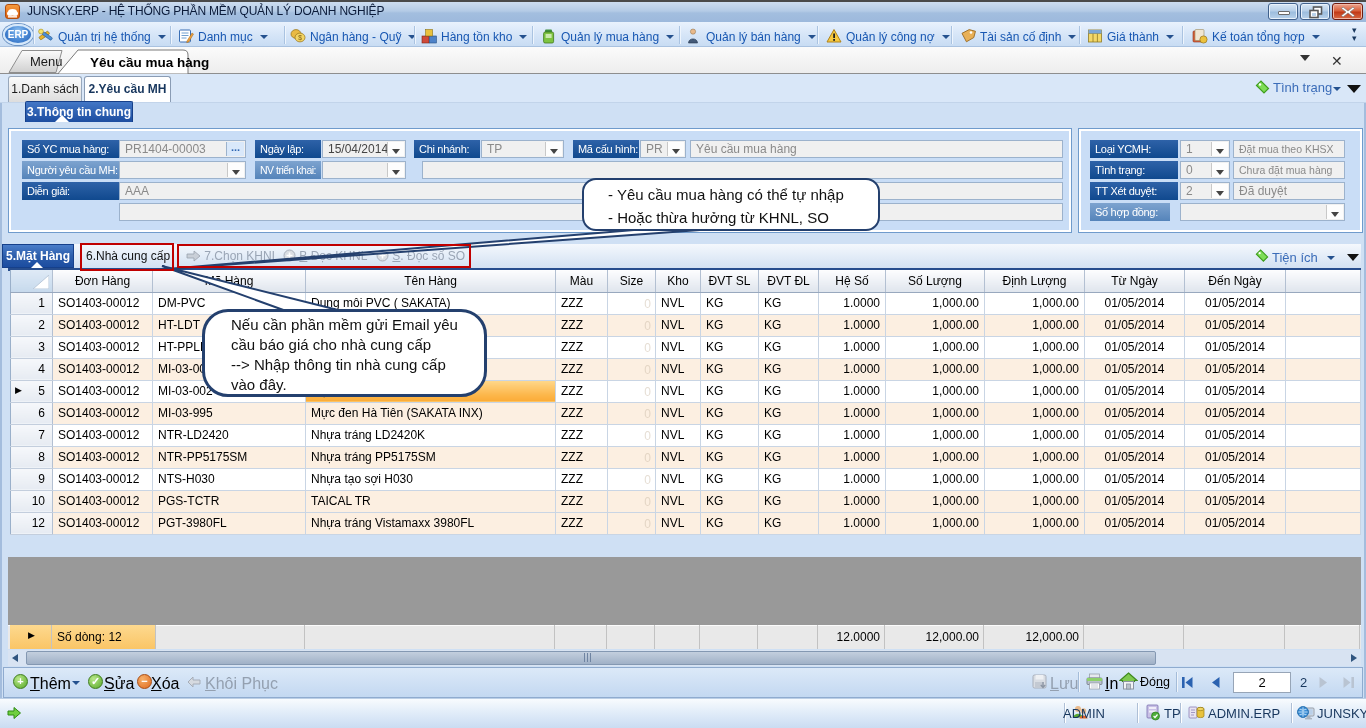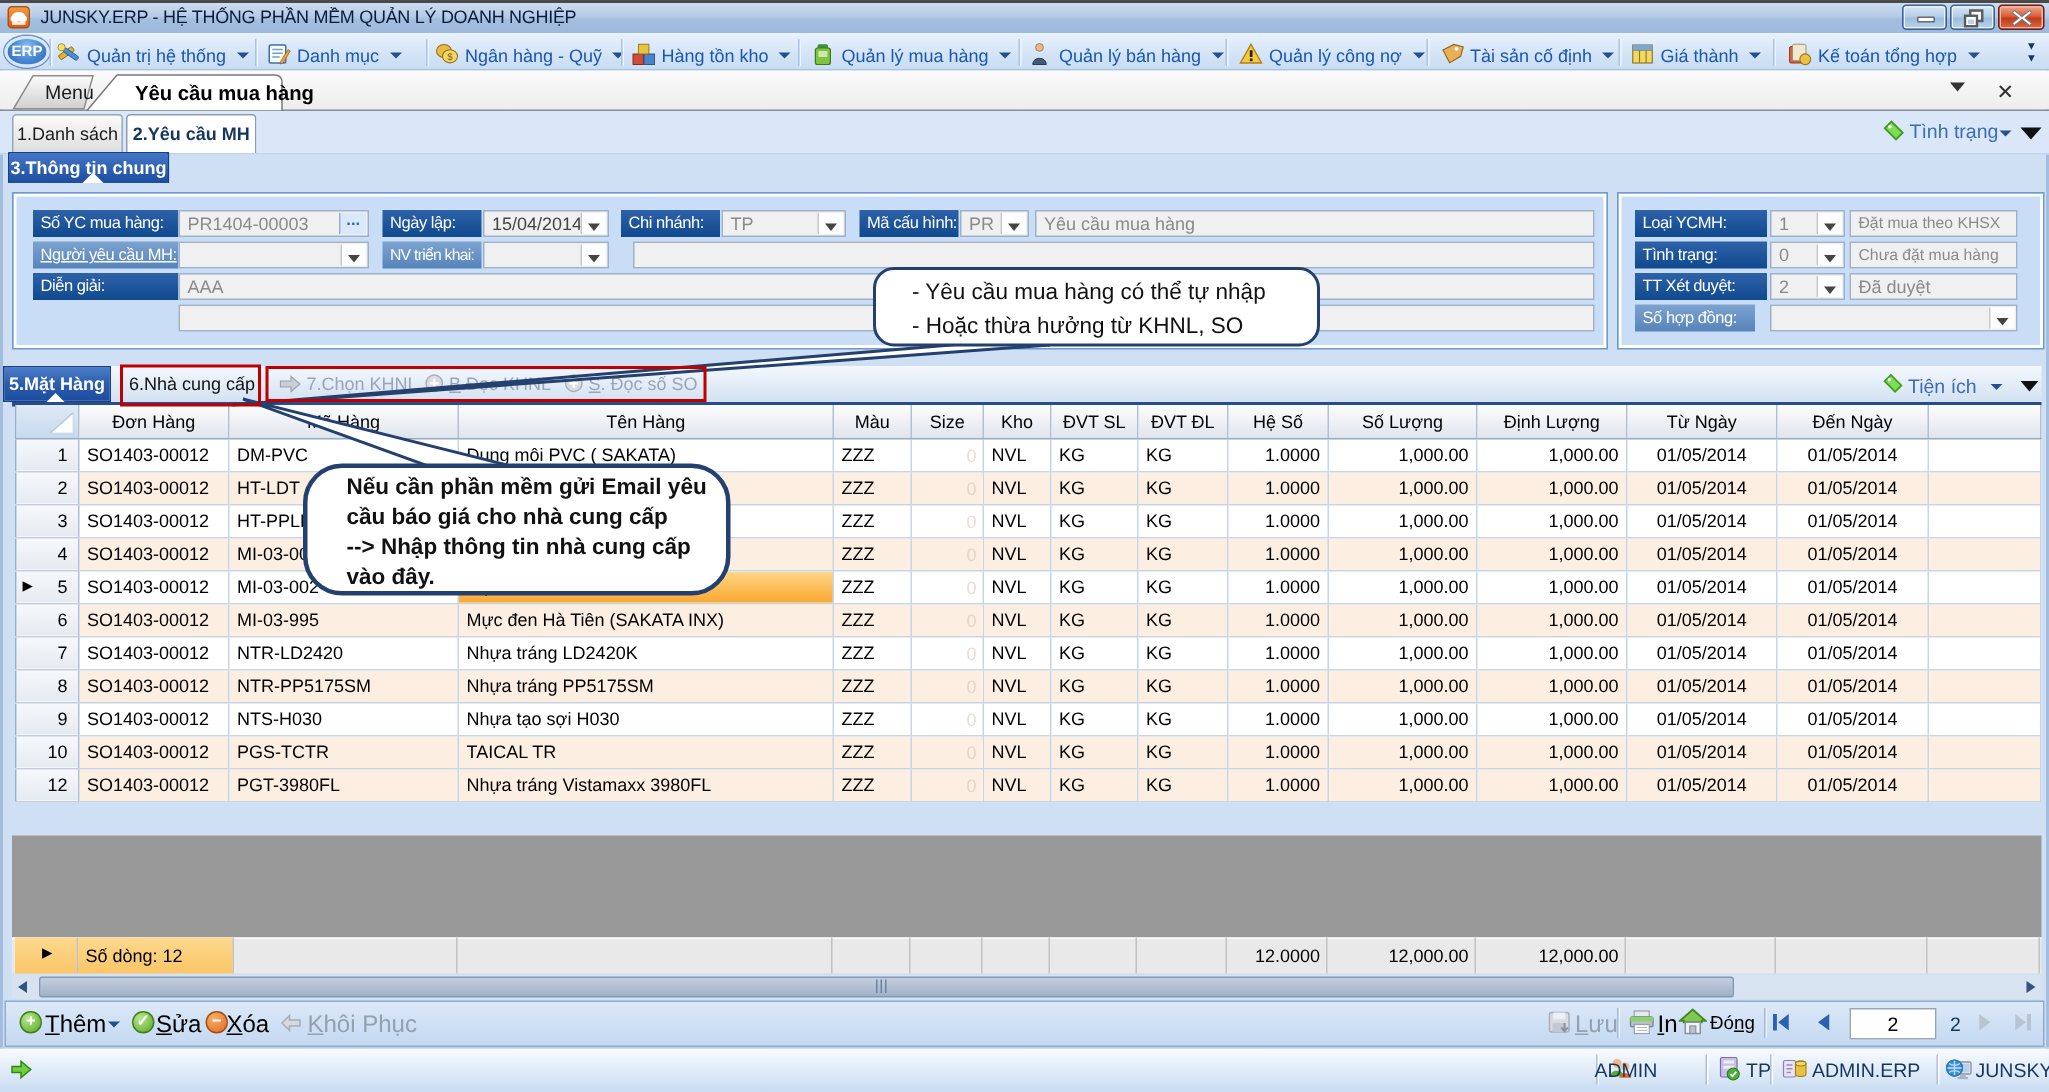--- a/index.html
+++ b/index.html
@@ -29,21 +29,21 @@
 .msep{top:26px;width:1px;height:18px;background:#aac3e1;box-shadow:1px 0 0 #eef5fd;}
 .mico{position:relative;display:inline-block;width:16px;height:16px;margin-right:4px;vertical-align:-3px;}
 
 #doctabs{left:0;top:47px;width:1366px;height:27px;background:linear-gradient(#fbfbfb,#ededed);border-bottom:1px solid #8e8e8e;}
 
 #subtabs{left:0;top:74px;width:1366px;height:29px;background:#d9e7f8;border-bottom:1px solid #c2d4ea;}
 .stab{top:76px;height:26px;border:1px solid #98a8bc;border-bottom:none;
  border-radius:3px 3px 0 0;font-size:12px;line-height:24px;text-align:center;}
 
 .sectab{background:linear-gradient(#4377c6,#1c4da0);color:#fff;font-weight:bold;
- font-size:12px;border:1px solid #16408a;border-bottom:none;border-radius:2px 2px 0 0;}
+ font-size:12px;border:1px solid #16408a;border-bottom:none;border-radius:2px 2px 0 0;margin-left:20px;}
 .notch{width:0;height:0;border-left:7px solid transparent;border-right:7px solid transparent;border-bottom:7px solid #fff;}
 
 .panel{background:#c9ddf6;border:1px solid #6f9bcc;box-shadow:inset 0 0 0 2px #ffffff;}
 .lbl{background:linear-gradient(#2e62a8,#10498e);color:#fff;font-size:11px;letter-spacing:-.3px;
  height:18px;line-height:18px;padding-left:5px;}
 .inp{background:#f0f0f0;border:1px solid #9cb2cc;height:18px;line-height:16px;
  font-size:12px;color:#8a8a8a;padding-left:5px;white-space:nowrap;overflow:hidden;}
 .dd{position:absolute;right:1px;top:1px;width:17px;height:14px;background:#fdfdfd;
  border-left:1px solid #c8c8c8;text-align:center;}
 .dd:after{content:"";display:inline-block;width:0;height:0;margin-top:5px;
@@ -206,21 +206,21 @@
 <div class="panel abs" style="left:1078px;top:128px;width:285px;height:105px;"></div>
 <div class="lbl abs" style="left:22px;top:140px;width:97px;">Số YC mua hàng:</div>
 <div class="inp abs" style="left:119px;top:140px;width:127px;">PR1404-00003<span class="dots">...</span></div>
 <div class="lbl abs" style="left:255px;top:140px;width:66px;">Ngày lập:</div>
 <div class="inp abs" style="left:322px;top:140px;width:84px;color:#444;">15/04/2014<span class="dd"></span></div>
 <div class="lbl abs" style="left:414px;top:140px;width:66px;">Chi nhánh:</div>
 <div class="inp abs" style="left:481px;top:140px;width:83px;">TP<span class="dd"></span></div>
 <div class="lbl abs" style="left:573px;top:140px;width:66px;">Mã cấu hình:</div>
 <div class="inp abs" style="left:640px;top:140px;width:46px;">PR<span class="dd"></span></div>
 <div class="inp abs" style="left:690px;top:140px;width:373px;">Yêu cầu mua hàng</div>
-<div class="lbl abs" style="left:22px;top:161px;width:97px;background:linear-gradient(#7da3cf,#5584ba);text-decoration:underline;">Người yêu cầu MH:</div>
+<div class="lbl abs" style="left:22px;top:161px;width:97px;background:linear-gradient(#7da3cf,#5584ba);">Người yêu cầu MH:</div>
 <div class="inp abs" style="left:119px;top:161px;width:127px;">
     <span class="dd"></span>
   </div>
 <div class="lbl abs" style="left:255px;top:161px;width:66px;font-size:10.5px;letter-spacing:-.5px;background:linear-gradient(#7da3cf,#5584ba);">NV triển khai:</div>
 <div class="inp abs" style="left:322px;top:161px;width:84px;">
     <span class="dd"></span>
   </div>
 <div class="inp abs" style="left:422px;top:161px;width:641px;"></div>
 <div class="lbl abs" style="left:22px;top:182px;width:97px;">Diễn giải:</div>
 <div class="inp abs" style="left:119px;top:182px;width:944px;">AAA</div>
@@ -604,14 +604,14 @@
       <circle cx="6" cy="8" r="5.3" fill="#3f8fd6" stroke="#1c5a9a" stroke-width=".9"></circle>
       <path d="M1 8 h10 M6 2.7 v10.6 M2.3 5 a6.5 6.5 0 0 0 7.4 0 M2.3 11 a6.5 6.5 0 0 1 7.4 0" stroke="#bfe0f8" stroke-width=".9" fill="none"></path>
       <circle cx="6" cy="8" r="5.3" fill="none" stroke="#2e7ec0" stroke-width=".9"></circle>
     </svg></div>
 <div class="abs" style="left:1317px;top:706px;font-size:13px;color:#17365d;">JUNSKY</div>
 <svg class="abs" style="left:0;top:0;pointer-events:none;" width="1366" height="728" viewBox="0 0 1366 728">
 <polygon points="646,229 700,230 155,270" fill="#fff" stroke="#24406e" stroke-width="2"></polygon>
 <polygon points="162,266 300,316 362,316" fill="#fff" stroke="#24406e" stroke-width="2"></polygon>
 </svg>
 <div class="bubble abs" style="left:582px;top:178px;width:298px;height:53px;border-radius:14px;border-width:2.5px;font-size:15px;color:#111;line-height:23px;padding:3px 0 0 24px;">- Yêu cầu mua hàng có thể tự nhập<br>- Hoặc thừa hưởng từ KHNL, SO</div>
-<div class="bubble abs" style="left:202px;top:309px;width:285px;height:88px;border-radius:26px;font-size:15px;color:#111;line-height:20px;padding:3px 0 0 26px;font-weight:bold;">Nếu cần phần mềm gửi Email yêu<br>cầu báo giá cho nhà cung cấp<br>--&gt; Nhập thông tin nhà cung cấp<br>vào đây.</div>
+<div class="bubble abs" style="left:202px;top:309px;width:285px;height:88px;border-radius:26px;font-size:15px;color:#111;line-height:20px;padding:3px 0 0 26px;">Nếu cần phần mềm gửi Email yêu<br>cầu báo giá cho nhà cung cấp<br>--&gt; Nhập thông tin nhà cung cấp<br>vào đây.</div>
 <div class="red abs" style="left:80px;top:243px;width:94px;height:28px;"></div>
 <div class="red abs" style="left:177px;top:244px;width:294px;height:24px;"></div>
 </body></html>

